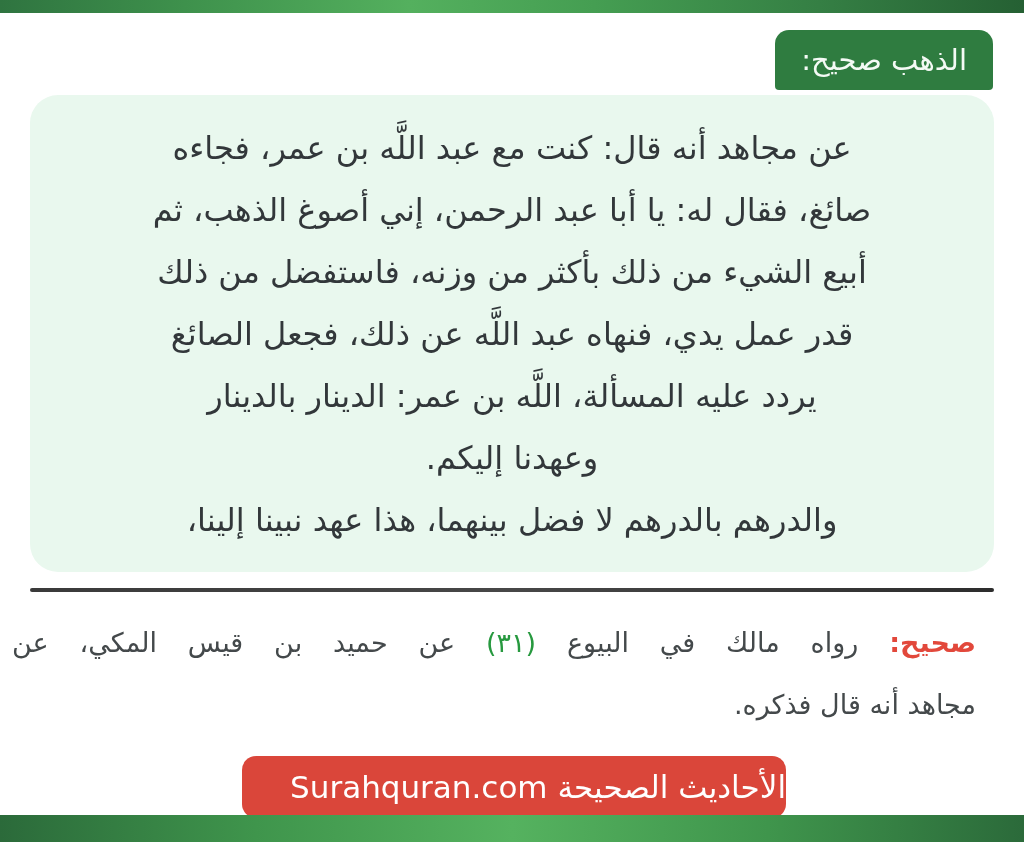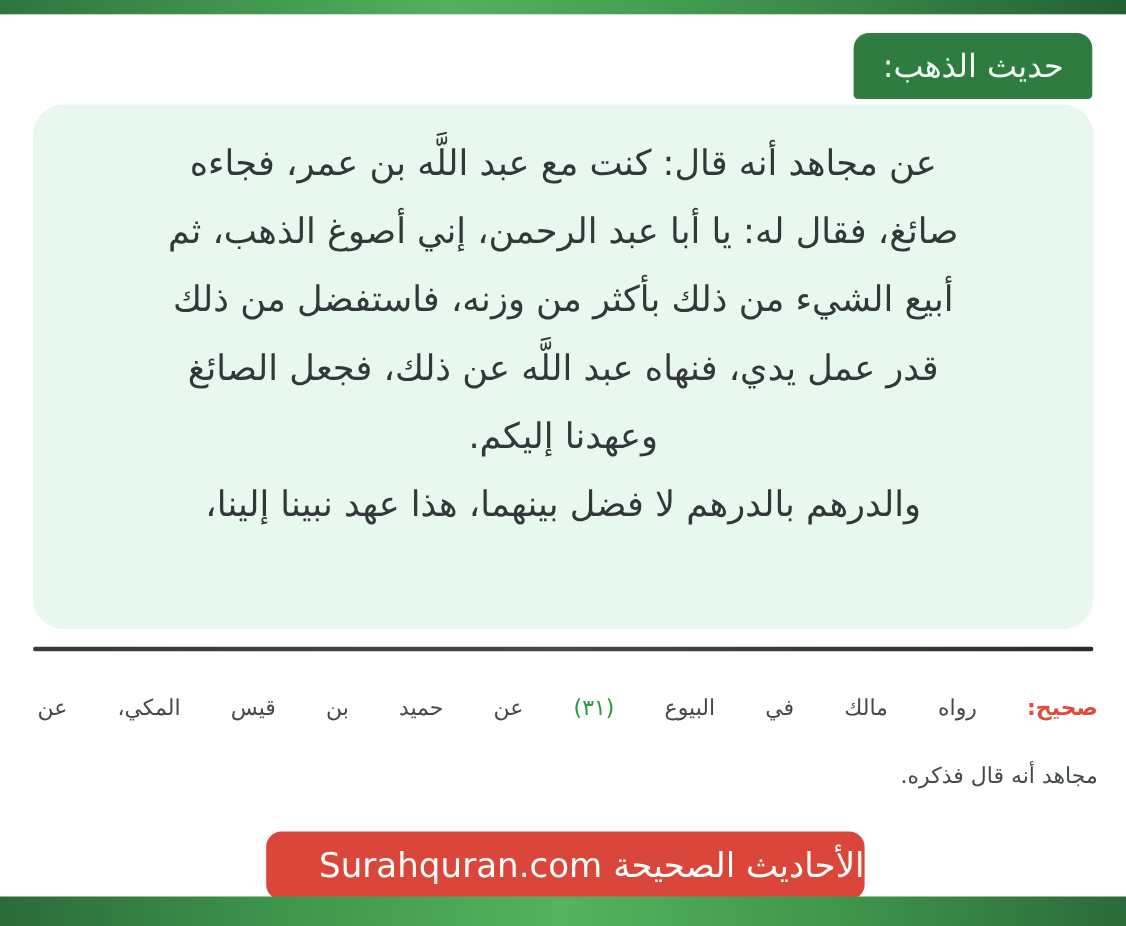--- a/index.html
+++ b/index.html
@@ -65,24 +65,24 @@
     top: 588px;
     right: 30px;
     width: 964px;
     height: 4px;
     background: linear-gradient(90deg, #3a3a3a 0%, #474747 50%, #2d2d2d 100%);
     border-radius: 2px;
   }
   .attribution {
     position: absolute;
     top: 612px;
-    right: 26px;
+    right: 48px;
     width: 964px;
     color: #44494b;
-    font-size: 20px;
+    font-size: 27px;
     line-height: 62px;
     direction: rtl;
   }
   .attribution .just {
     text-align: justify;
     text-align-last: justify;
   }
   .attribution .last-line {
   }
   .grade {
@@ -112,27 +112,28 @@
     padding: 0;
   }
 </style>
 </head>
 <body>
 
 <div class="canvas">
 
   <div class="top-bar"></div>
 
-  <div class="badge">حديث الذهب:</div>
+  <div class="badge">الذهب صحيح:</div>
 
   <div class="hadith-box">
     <div class="hadith-line">عن مجاهد أنه قال: كنت مع عبد اللَّه بن عمر، فجاءه</div>
     <div class="hadith-line">صائغ، فقال له: يا أبا عبد الرحمن، إني أصوغ الذهب، ثم</div>
     <div class="hadith-line">أبيع الشيء من ذلك بأكثر من وزنه، فاستفضل من ذلك</div>
     <div class="hadith-line">قدر عمل يدي، فنهاه عبد اللَّه عن ذلك، فجعل الصائغ</div>
+    <div class="hadith-line">يردد عليه المسألة، اللَّه بن عمر: الدينار بالدينار</div>
     <div class="hadith-line">وعهدنا إليكم.</div>
     <div class="hadith-line">والدرهم بالدرهم لا فضل بينهما، هذا عهد نبينا إلينا،</div>
   </div>
 
   <div class="separator"></div>
 
   <div class="attribution">
     <div class="just">
       <span class="grade">صحيح:</span>
       <span>رواه مالك في البيوع</span>

